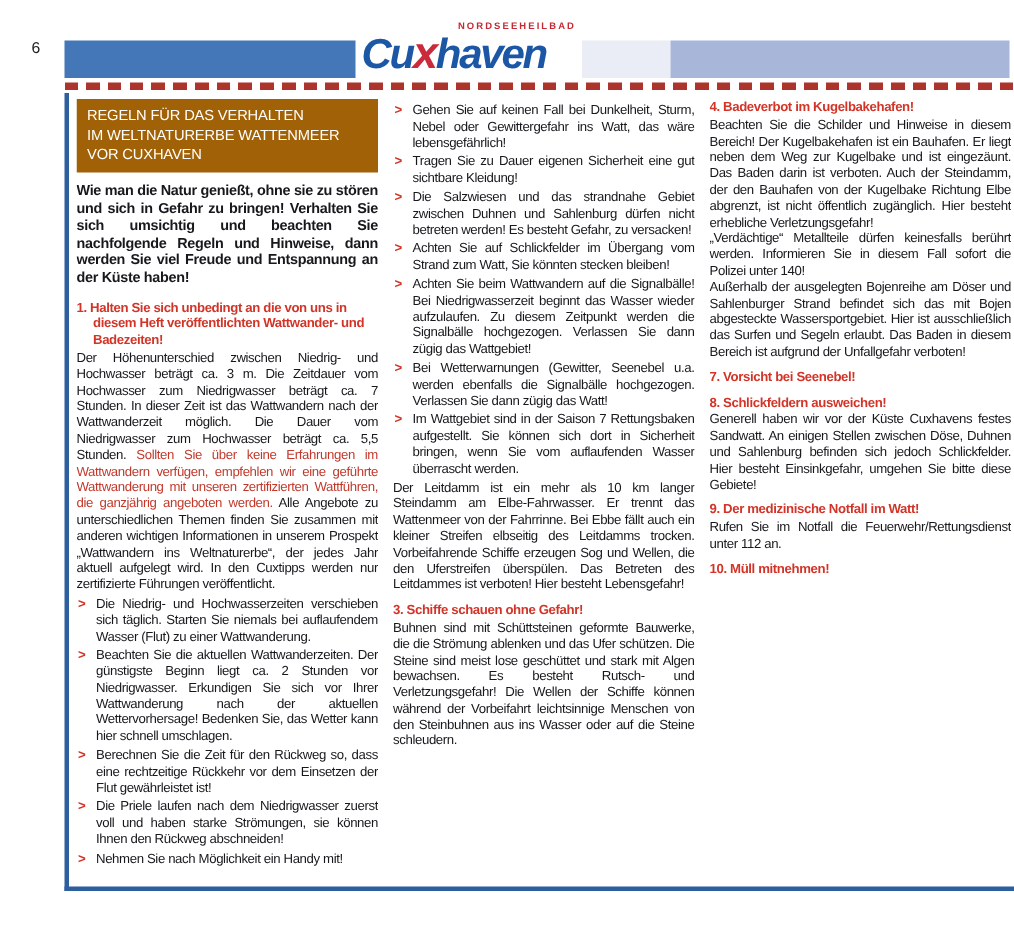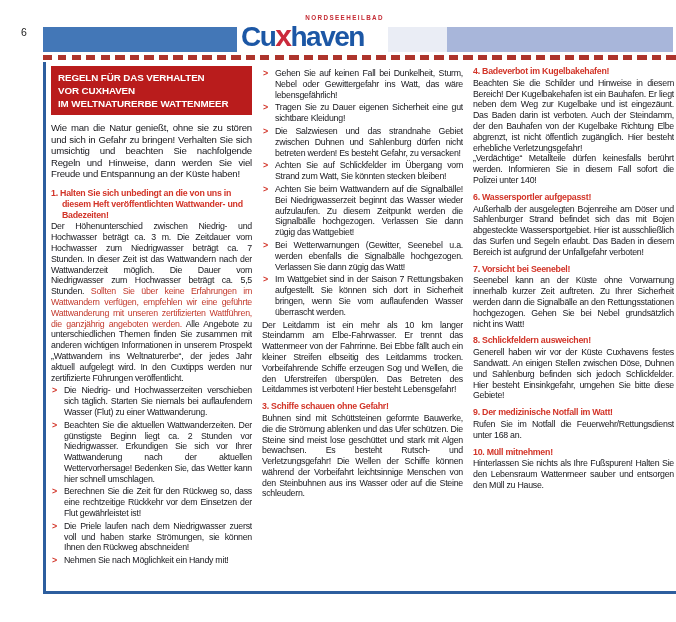--- a/index.html
+++ b/index.html
@@ -5,34 +5,34 @@
   html,body{margin:0;padding:0;background:#ffffff;}
   .page{position:relative;width:676px;height:622px;background:#ffffff;overflow:hidden;
         font-family:"Liberation Sans",sans-serif;color:#17171c;}
   .page-number{position:absolute;left:21px;top:26px;font-size:10.5px;color:#222;}
   .bar-left{position:absolute;left:43px;top:27px;width:194px;height:25px;background:#4377b7;}
   .block-light{position:absolute;left:388px;top:27px;width:59px;height:25px;background:#eaedf5;}
   .bar-right{position:absolute;left:447px;top:27px;width:226px;height:25px;background:#a8b6da;}
   .logo{position:absolute;left:241px;top:14px;width:146px;}
   .logo-tagline{font-size:6.3px;font-weight:bold;letter-spacing:1.4px;color:#c42a33;
                 text-align:right;padding-right:3px;line-height:8px;}
-  .logo-word{font-size:28px;line-height:28px;font-weight:bold;
+  .logo-word{font-size:28px;line-height:28px;font-weight:bold;font-style:italic;
              color:#1c57a5;letter-spacing:-1.5px;white-space:nowrap;}
   .logo-x{color:#cb2a3c;font-size:30px;}
   .dashed-rule{position:absolute;left:43px;top:55px;width:633px;height:4.5px;
                background:repeating-linear-gradient(90deg,#ad342c 0 9px,transparent 9px 14.5px);}
   .content-frame{position:absolute;left:43px;top:62px;width:633px;height:532px;box-sizing:border-box;
                  border-left:3px solid #2d5e9e;border-bottom:3.5px solid #2d5e9e;
                  display:flex;gap:10px;padding:4px 2px 0 5px;overflow:hidden;}
   .col{flex:1 1 0;font-size:8.8px;line-height:10.8px;letter-spacing:-0.25px;
        text-align:justify;hyphens:auto;overflow:hidden;}
   .col > :first-child{margin-top:0;}
-  .titlebox{background:#b91c1c;color:#ffffff;font-weight:bold;font-size:9.8px;line-height:13px;
+  .titlebox{background:#a16207;color:#ffffff;font-weight:normal;font-size:9.8px;line-height:13px;
             letter-spacing:-0.1px;padding:5px 7px;margin-bottom:7px;text-align:left;}
-  .intro{font-weight:normal;font-size:9.6px;line-height:11.6px;letter-spacing:-0.2px;margin-bottom:8px;}
+  .intro{font-weight:bold;font-size:9.6px;line-height:11.6px;letter-spacing:-0.2px;margin-bottom:8px;}
   .sec-heading{color:#d23428;font-weight:bold;margin:6px 0 1px;padding-left:11px;text-indent:-11px;
                text-align:left;line-height:10.8px;}
   .para{}
   .para .red{color:#c2392c;}
   .bullets{margin-top:1px;}
   .bullet{position:relative;padding-left:13px;margin:2px 0;}
   .bullet .arrow{position:absolute;left:1px;top:0;color:#d23428;font-weight:bold;}
 </style>
 </head>
 <body>
@@ -48,22 +48,22 @@
     <div class="logo-tagline">NORDSEEHEILBAD</div>
     <div class="logo-word"><span>Cu</span><span class="logo-x">x</span><span>haven</span></div>
   </div>
 
   <div class="dashed-rule"></div>
 
   <div class="content-frame">
     <div class="col">
         <div class="titlebox">
           <div>REGELN FÜR DAS VERHALTEN</div>
+          <div>IM WELTNATURERBE WATTENMEER</div>
           <div>VOR CUXHAVEN</div>
-          <div>IM WELTNATURERBE WATTENMEER</div>
         </div>
         <div class="intro">Wie man die Natur genießt, ohne sie zu stören und sich in Gefahr zu bringen! Verhalten Sie sich umsichtig und beachten Sie nachfolgende Regeln und Hinweise, dann werden Sie viel Freude und Entspannung an der Küste haben!</div>
         <div class="sec-heading">1. Halten Sie sich unbedingt an die von uns in diesem Heft veröffentlichten Wattwander- und Badezeiten!</div>
         <div class="para"><span>Der Höhenunterschied zwischen Niedrig- und Hochwasser beträgt ca. 3 m. Die Zeitdauer vom Hochwasser zum Niedrigwasser beträgt ca. 7 Stunden. In dieser Zeit ist das Wattwandern nach der Wattwanderzeit möglich. Die Dauer vom Niedrigwasser zum Hochwasser beträgt ca. 5,5 Stunden. </span><span class="red">Sollten Sie über keine Erfahrungen im Wattwandern verfügen, empfehlen wir eine geführte Wattwanderung mit unseren zertifizierten Wattführen, die ganzjährig angeboten werden.</span><span> Alle Angebote zu unterschiedlichen Themen finden Sie zusammen mit anderen wichtigen Informationen in unserem Prospekt „Wattwandern ins Weltnaturerbe“, der jedes Jahr aktuell aufgelegt wird. In den Cuxtipps werden nur zertifizierte Führungen veröffentlicht.</span></div>
         <div class="bullets">
           <div class="bullet"><span class="arrow">&gt;</span><span>Die Niedrig- und Hochwasserzeiten verschieben sich täglich. Starten Sie niemals bei auflaufendem Wasser (Flut) zu einer Wattwanderung.</span></div>
           <div class="bullet"><span class="arrow">&gt;</span><span>Beachten Sie die aktuellen Wattwanderzeiten. Der günstigste Beginn liegt ca. 2 Stunden vor Niedrigwasser. Erkundigen Sie sich vor Ihrer Wattwanderung nach der aktuellen Wettervorhersage! Bedenken Sie, das Wetter kann hier schnell umschlagen.</span></div>
           <div class="bullet"><span class="arrow">&gt;</span><span>Berechnen Sie die Zeit für den Rückweg so, dass eine rechtzeitige Rückkehr vor dem Einsetzen der Flut gewährleistet ist!</span></div>
           <div class="bullet"><span class="arrow">&gt;</span><span>Die Priele laufen nach dem Niedrigwasser zuerst voll und haben starke Strömungen, sie können Ihnen den Rückweg abschneiden!</span></div>
           <div class="bullet"><span class="arrow">&gt;</span><span>Nehmen Sie nach Möglichkeit ein Handy mit!</span></div>
@@ -80,25 +80,22 @@
           <div class="bullet"><span class="arrow">&gt;</span><span>Im Wattgebiet sind in der Saison 7 Rettungsbaken aufgestellt. Sie können sich dort in Sicherheit bringen, wenn Sie vom auflaufenden Wasser überrascht werden.</span></div>
         </div>
         <div class="para"><span>Der Leitdamm ist ein mehr als 10 km langer Steindamm am Elbe-Fahrwasser. Er trennt das Wattenmeer von der Fahrrinne. Bei Ebbe fällt auch ein kleiner Streifen elbseitig des Leitdamms trocken. Vorbeifahrende Schiffe erzeugen Sog und Wellen, die den Uferstreifen überspülen. Das Betreten des Leitdammes ist verboten! Hier besteht Lebensgefahr!</span></div>
         <div class="sec-heading">3. Schiffe schauen ohne Gefahr!</div>
         <div class="para"><span>Buhnen sind mit Schüttsteinen geformte Bauwerke, die die Strömung ablenken und das Ufer schützen. Die Steine sind meist lose geschüttet und stark mit Algen bewachsen. Es besteht Rutsch- und Verletzungsgefahr! Die Wellen der Schiffe können während der Vorbeifahrt leichtsinnige Menschen von den Steinbuhnen aus ins Wasser oder auf die Steine schleudern.</span></div>
       </div>
     <div class="col">
         <div class="sec-heading">4. Badeverbot im Kugelbakehafen!</div>
         <div class="para"><span>Beachten Sie die Schilder und Hinweise in diesem Bereich! Der Kugelbakehafen ist ein Bauhafen. Er liegt neben dem Weg zur Kugelbake und ist eingezäunt. Das Baden darin ist verboten. Auch der Steindamm, der den Bauhafen von der Kugelbake Richtung Elbe abgrenzt, ist nicht öffentlich zugänglich. Hier besteht erhebliche Verletzungsgefahr!</span></div>
         <div class="para"><span>„Verdächtige“ Metallteile dürfen keinesfalls berührt werden. Informieren Sie in diesem Fall sofort die Polizei unter 140!</span></div>
-        <div class="sec-heading">6. Wassersportler aufgepasst!</div>
         <div class="para"><span>Außerhalb der ausgelegten Bojenreihe am Döser und Sahlenburger Strand befindet sich das mit Bojen abgesteckte Wassersportgebiet. Hier ist ausschließlich das Surfen und Segeln erlaubt. Das Baden in diesem Bereich ist aufgrund der Unfallgefahr verboten!</span></div>
         <div class="sec-heading">7. Vorsicht bei Seenebel!</div>
-        <div class="para"><span>Seenebel kann an der Küste ohne Vorwarnung innerhalb kurzer Zeit auftreten. Zu Ihrer Sicherheit werden dann die Signalbälle an den Rettungsstationen hochgezogen. Gehen Sie bei Nebel grundsätzlich nicht ins Watt!</span></div>
         <div class="sec-heading">8. Schlickfeldern ausweichen!</div>
         <div class="para"><span>Generell haben wir vor der Küste Cuxhavens festes Sandwatt. An einigen Stellen zwischen Döse, Duhnen und Sahlenburg befinden sich jedoch Schlickfelder. Hier besteht Einsinkgefahr, umgehen Sie bitte diese Gebiete!</span></div>
         <div class="sec-heading">9. Der medizinische Notfall im Watt!</div>
-        <div class="para"><span>Rufen Sie im Notfall die Feuerwehr/Rettungsdienst unter 168 an.</span></div>
+        <div class="para"><span>Rufen Sie im Notfall die Feuerwehr/Rettungsdienst unter 112 an.</span></div>
         <div class="sec-heading">10. Müll mitnehmen!</div>
-        <div class="para"><span>Hinterlassen Sie nichts als Ihre Fußspuren! Halten Sie den Lebensraum Wattenmeer sauber und entsorgen den Müll zu Hause.</span></div>
       </div>
   </div>
 </div>
 
 </body></html>

